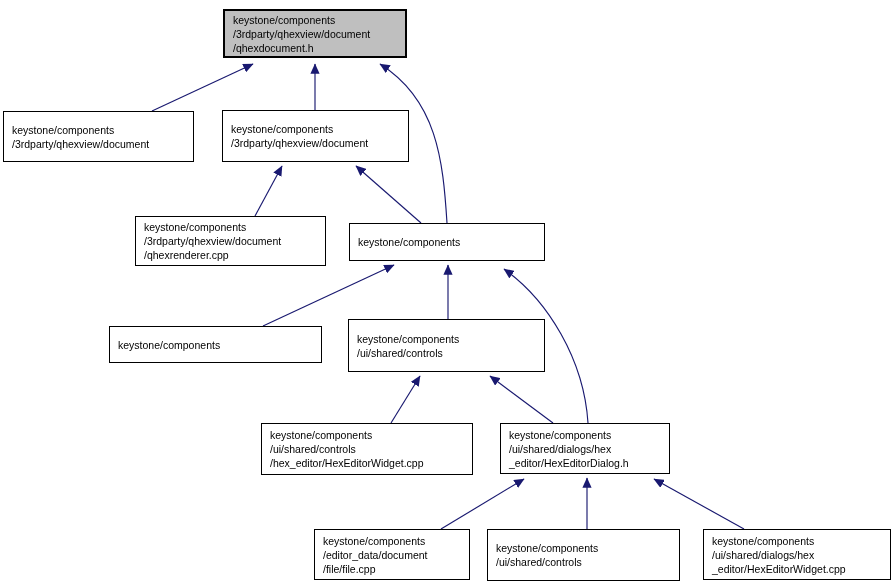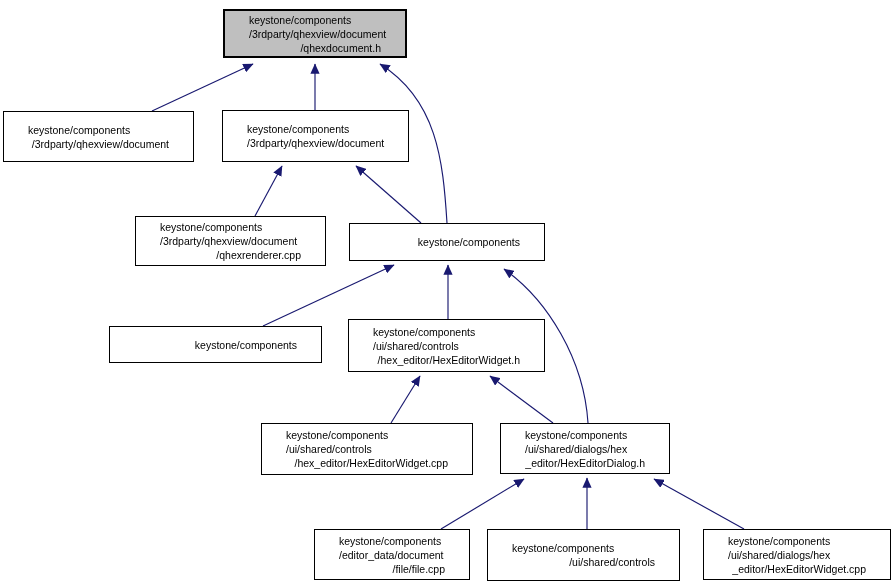--- a/index.html
+++ b/index.html
@@ -23,29 +23,29 @@
     pointer-events:none;
   }
   .node{
     position:absolute;
     box-sizing:border-box;
     background:var(--node-fill);
     border:1px solid var(--node-border);
     color:var(--text);
     font-size:10.5px;
     line-height:14px;
-    padding:3px 24px;
+    padding:3px 8px;
     display:flex;
     flex-direction:column;
     justify-content:center;
     white-space:nowrap;
     cursor:pointer;
   }
   .node .ln{text-align:left;}
-  .node .ln:last-child{text-align:right;}
+  .node .ln:last-child{text-align:left;}
   .node.highlighted{
     background:var(--hl-fill);
     border-width:2px;
     cursor:default;
   }
 </style>
 </head>
 <body>
 
 <div class="canvas">
@@ -92,21 +92,20 @@
       </div>
       <div class="node" style="left: 349px; top: 223px; width: 196px; height: 38px;">
         <div class="ln">keystone/components</div>
       </div>
       <div class="node" style="left: 109px; top: 326px; width: 213px; height: 37px;">
         <div class="ln">keystone/components</div>
       </div>
       <div class="node" style="left: 348px; top: 319px; width: 197px; height: 53px;">
         <div class="ln">keystone/components</div>
         <div class="ln">/ui/shared/controls</div>
-        <div class="ln">/hex_editor/HexEditorWidget.h</div>
       </div>
       <div class="node" style="left: 261px; top: 423px; width: 212px; height: 52px;">
         <div class="ln">keystone/components</div>
         <div class="ln">/ui/shared/controls</div>
         <div class="ln">/hex_editor/HexEditorWidget.cpp</div>
       </div>
       <div class="node" style="left: 500px; top: 423px; width: 170px; height: 51px;">
         <div class="ln">keystone/components</div>
         <div class="ln">/ui/shared/dialogs/hex</div>
         <div class="ln">_editor/HexEditorDialog.h</div>

